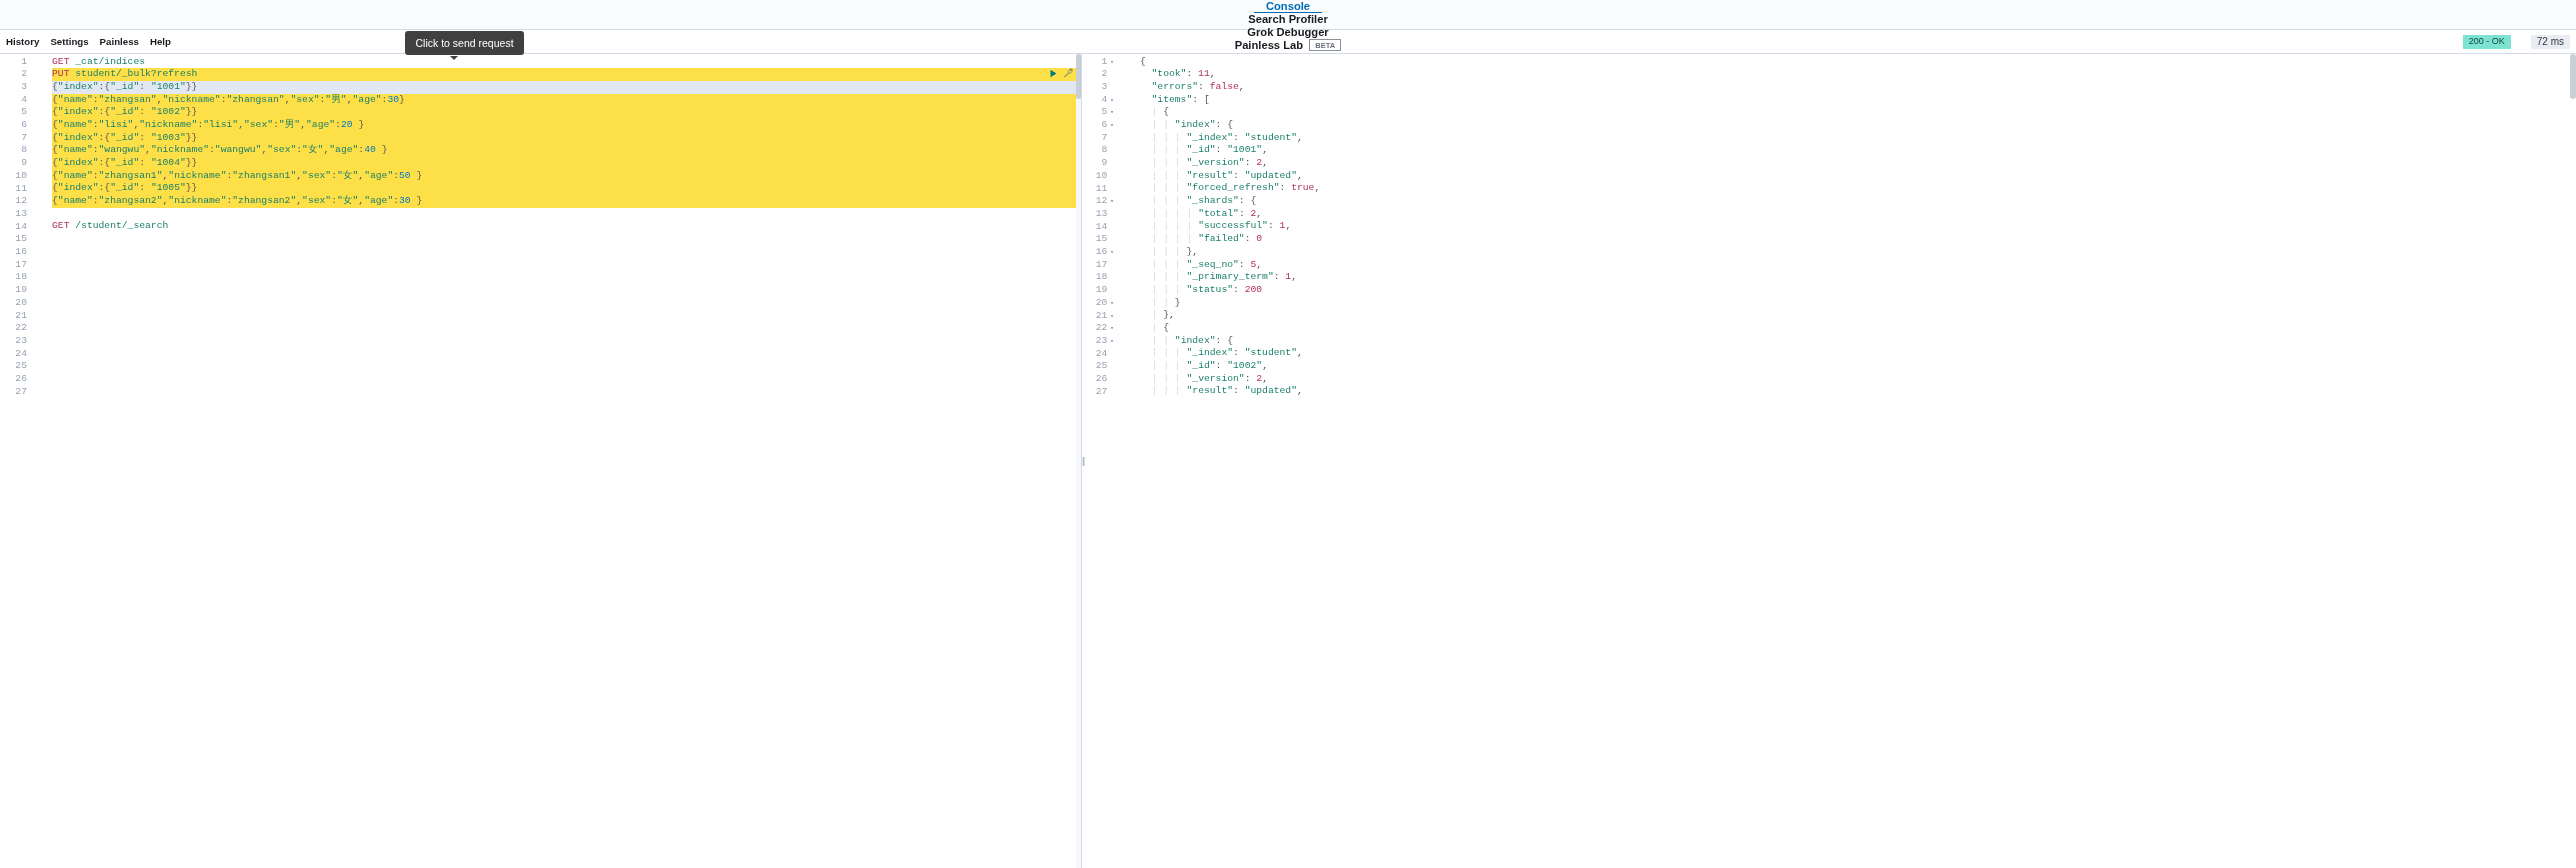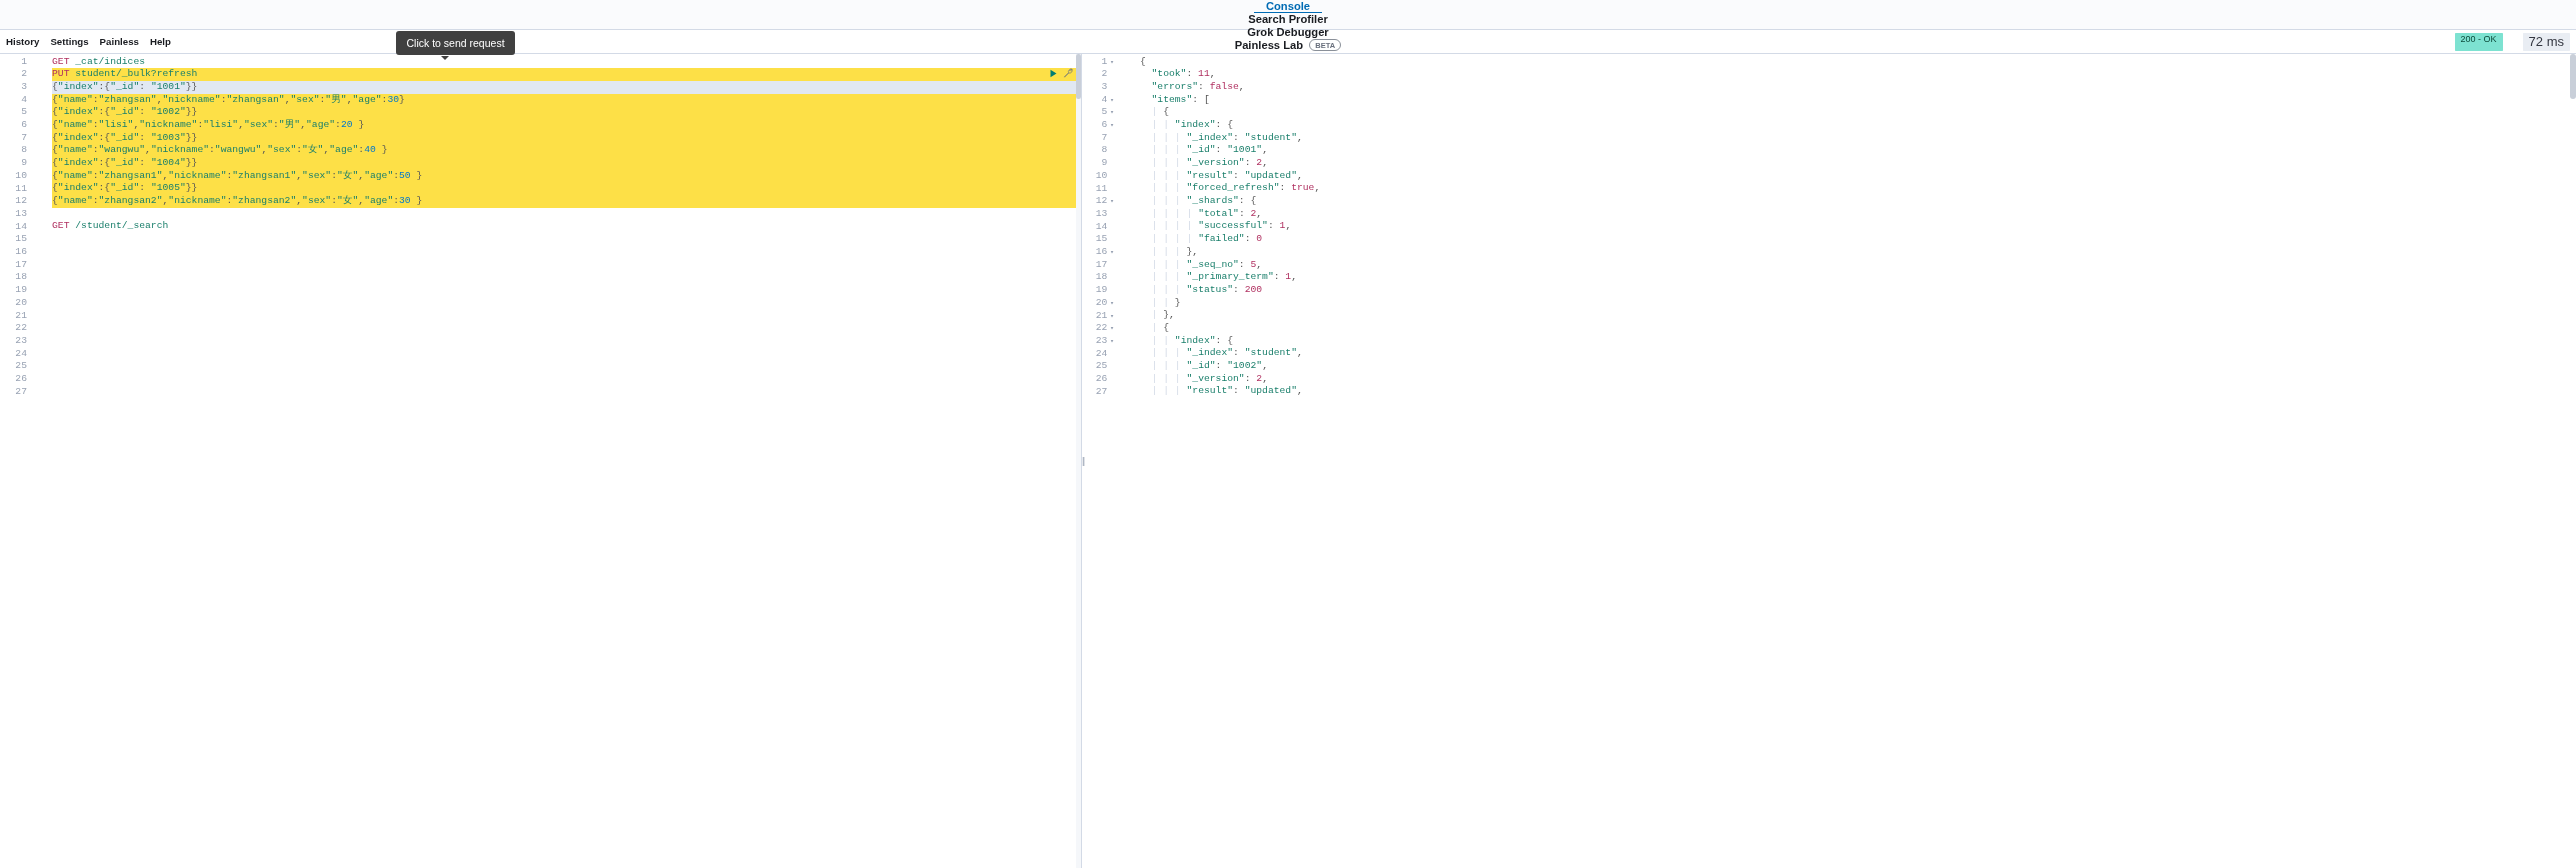--- a/index.html
+++ b/index.html
@@ -31,21 +31,21 @@
     }
     .tab.active {
       color: #006bb4;
       border-bottom: 1.5px solid #006bb4;
     }
     .badge-beta {
       display: inline-block;
       margin-left: 6px;
       padding: 0.7px 5.2px;
       border: 0.7px solid #8a9099;
-      border-radius: 6px;
+      border-radius: 0;
       font-size: 7.5px;
       font-weight: 700;
       color: #69707d;
     }
     .toolbar {
       display: flex;
       align-items: center;
       justify-content: space-between;
       height: 24px;
       border-bottom: 0.7px solid #d3dae6;
@@ -70,28 +70,28 @@
       color: #0c4b3b;
       padding: 1.5px 6px;
       font-size: 9px;
       border-radius: 0.7px;
       font-weight: 500;
     }
     .status-ms {
       background: #e9edf3;
       color: #343741;
       padding: 1.5px 6px;
-      font-size: 13px;
+      font-size: 10px;
       border-radius: 0.7px;
       font-weight: 500;
     }
     .tooltip {
       position: absolute;
       top: 31px;
-      left: 396px;
+      left: 405px;
       background: #404040;
       color: #fff;
       padding: 6px 10.5px;
       border-radius: 3px;
       font-size: 10.5px;
       z-index: 100;
     }
     .tooltip::after {
       content: "";
       position: absolute;

